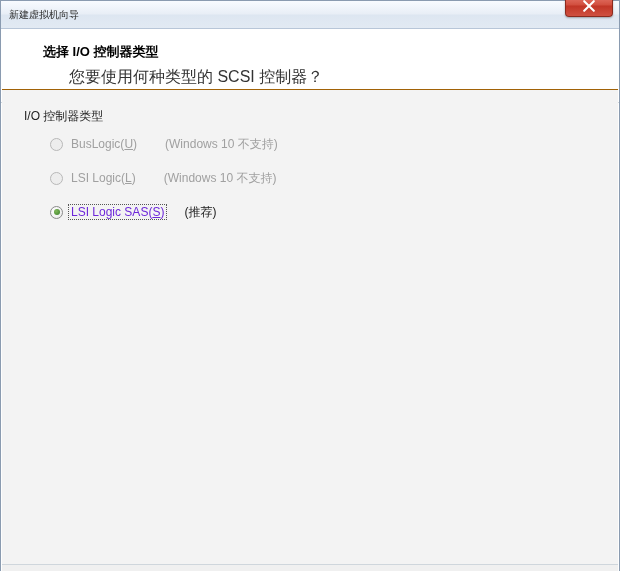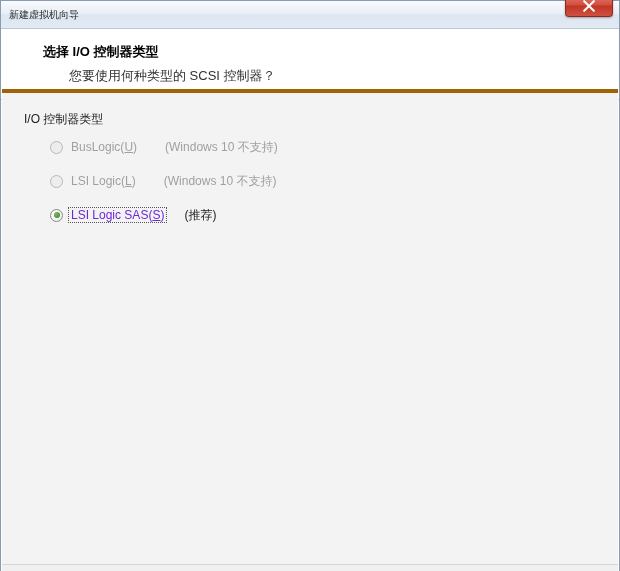--- a/index.html
+++ b/index.html
@@ -47,31 +47,31 @@
       padding: 14px 22px 14px 44px;
       background: #fff;
       border-bottom: 1px solid #cfd6dc;
     }
     .header .h1 {
       font-size: 13px; font-weight: bold;
       margin-bottom: 6px;
       margin-left: -2px;
     }
     .header .h2 {
-      font-size: 13px;
+      font-size: 16px;
       color: #333;
       margin-left: 24px;
     }
     
     .body {
       padding: 18px 22px 10px 22px;
       background: #f3f3f3;
       position: absolute;
       top: 88px; left: 1px; right: 1px; bottom: 46px;
-      border-top: 4px solid #a16207;
+      border-top: 1px solid #a16207;
     }
     .group-label { color: #222; margin-bottom: 10px; }
     .sub-label { color: #222; margin-left: 6px; margin-bottom: 14px; }
     .radiolist { margin-left: 26px; }
     .radio-row {
       display: flex; align-items: center;
       margin-bottom: 16px;
       height: 18px;
       text-align: right;
     }

